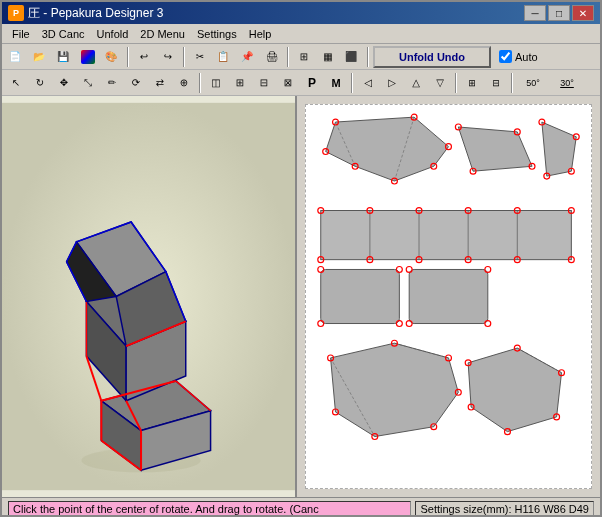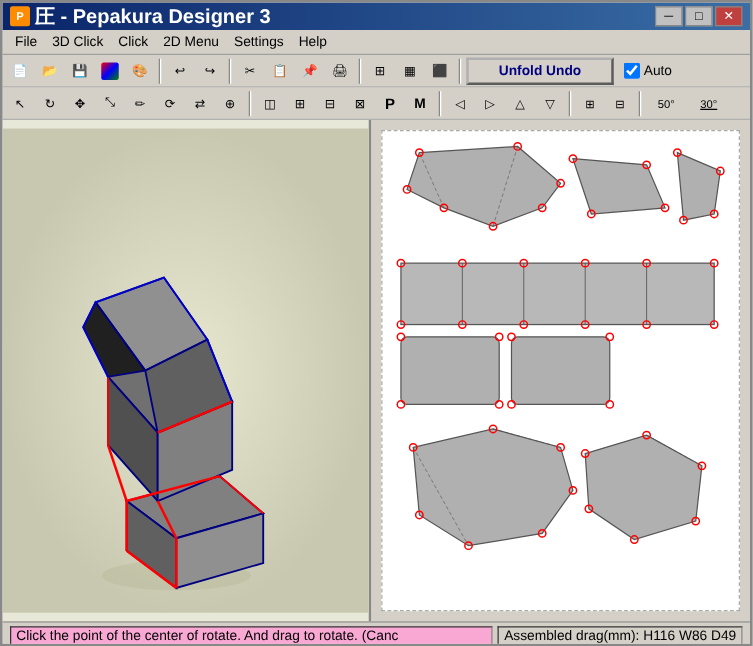--- a/index.html
+++ b/index.html
@@ -31,22 +31,22 @@
       border-radius: 2px;
       font-size: 9px;
       display: flex;
       align-items: center;
       justify-content: center;
       color: white;
       font-weight: bold;
     }
     #title-text {
       flex: 1;
-      font-size: 16px;
-      font-weight: bold;
+      font-size: 12px;
+      font-weight: normal;
     }
     .title-btn {
       width: 22px;
       height: 16px;
       background: #c0c0c0;
       border: 1px solid #888;
       color: #000;
       font-size: 10px;
       display: inline-flex;
       align-items: center;
@@ -220,22 +220,22 @@
 <div id="title-bar">
   <div class="icon">P</div>
   <span id="title-text">圧 - Pepakura Designer 3</span>
   <span class="title-btn">─</span>
   <span class="title-btn">□</span>
   <span class="title-btn close">✕</span>
 </div>
 
 <div id="menu-bar">
   <span class="menu-item">File</span>
-  <span class="menu-item">3D Click</span>
-  <span class="menu-item">Click</span>
+  <span class="menu-item">3D Canc</span>
+  <span class="menu-item">Unfold</span>
   <span class="menu-item">2D Menu</span>
   <span class="menu-item">Settings</span>
   <span class="menu-item">Help</span>
 </div>
 
 <div class="toolbar-row">
 
   <button class="tb-btn" title="New">
     <div class="icon-box">📄</div>
   </button>
@@ -491,15 +491,15 @@
       </svg>
     </div>
   </div>
 </div>
 
 <div id="status-bar">
   <div class="status-panel">
     <span>Click the point of the center of rotate. And drag to rotate. (Canc</span>
   </div>
   <div class="status-panel2">
-    <span>Assembled drag(mm): H116 W86 D49</span>
+    <span>Settings size(mm): H116 W86 D49</span>
   </div>
 </div>
 
 </body></html>

